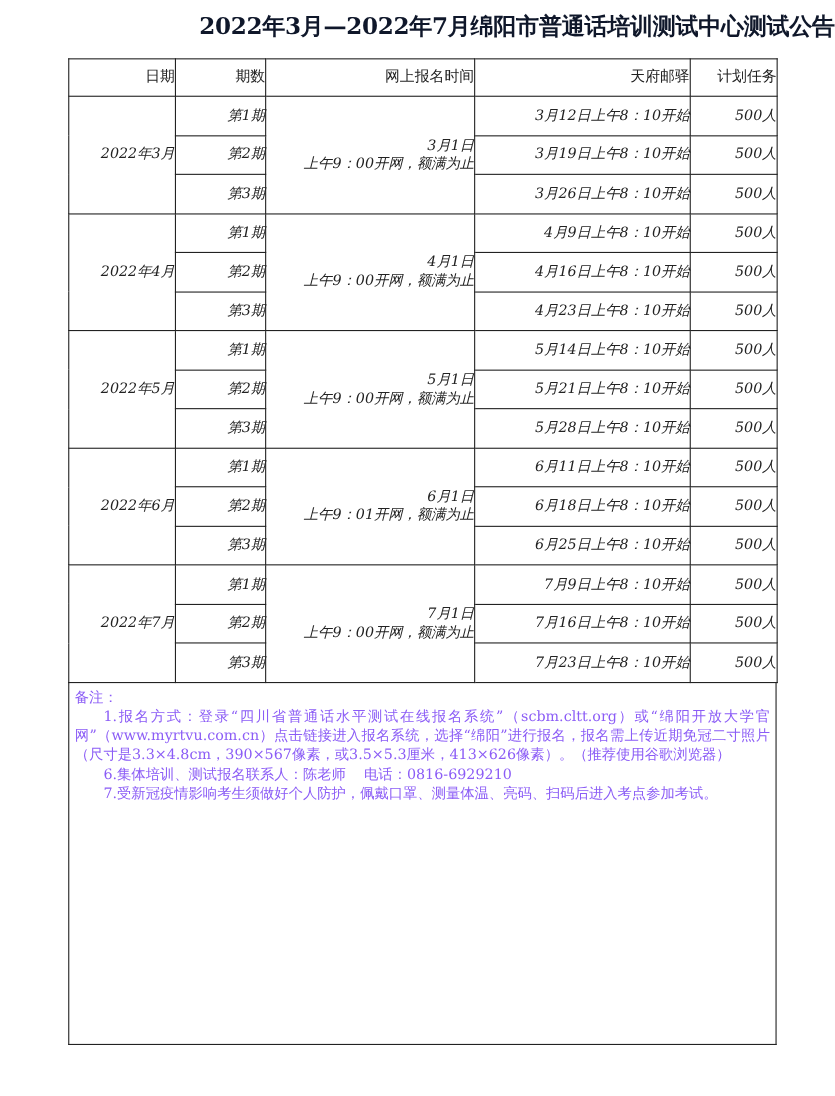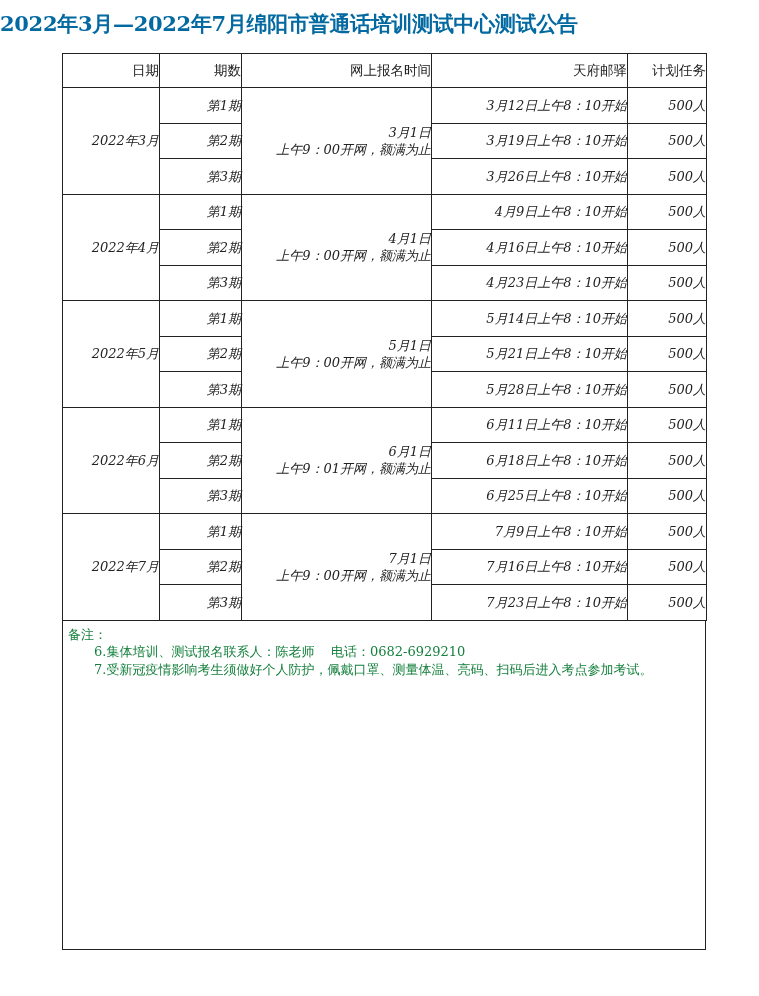--- a/index.html
+++ b/index.html
@@ -13,26 +13,26 @@
     position: relative;
     font-family: "DejaVu Serif", "Liberation Serif", serif;
     color: #111111;
     overflow: hidden;
   }
   .title {
     position: absolute;
     left: 0;
     top: 10px;
     width: 759px;
-    text-align: left;
+    text-align: right;
     font-family: "DejaVu Serif", "Liberation Serif", serif;
     font-weight: bold;
     font-size: 21px;
     letter-spacing: -0.3px;
-    color: #0369a1;
+    color: #0f172a;
   }
   table.schedule {
     position: absolute;
     left: 62px;
     top: 53px;
     width: 644px;
     border-collapse: collapse;
     table-layout: fixed;
     font-size: 13px;
   }
@@ -58,21 +58,21 @@
     position: absolute;
     left: 62px;
     top: 620px;
     width: 632px;
     height: 323px;
     border: 1.3px solid #222;
     border-top: none;
     padding: 6px 5px 0 5px;
     font-size: 13px;
     line-height: 17.4px;
-    color: #15803d;
+    color: #8b5cf6;
     text-align: justify;
   }
   .notes p {
     margin: 0;
   }
   .notes .item {
     text-indent: 26px;
   }
 </style>
 </head>
@@ -201,15 +201,16 @@
     <tr>
       <td>第3期</td>
       <td>7月23日上午8：10开始</td>
       <td>500人</td>
     </tr>
   </tbody>
 </table>
 
 <div class="notes">
   <p>备注：</p>
-  <p class="item" style="white-space: pre;">6.集体培训、测试报名联系人：陈老师    电话：0682-6929210</p>
+  <p class="item">1.报名方式：登录“四川省普通话水平测试在线报名系统”（scbm.cltt.org）或“绵阳开放大学官网”（www.myrtvu.com.cn）点击链接进入报名系统，选择“绵阳”进行报名，报名需上传近期免冠二寸照片（尺寸是3.3×4.8cm，390×567像素，或3.5×5.3厘米，413×626像素）。（推荐使用谷歌浏览器）</p>
+  <p class="item" style="white-space: pre;">6.集体培训、测试报名联系人：陈老师    电话：0816-6929210</p>
   <p class="item">7.受新冠疫情影响考生须做好个人防护，佩戴口罩、测量体温、亮码、扫码后进入考点参加考试。</p>
 </div>
 
 </body></html>

